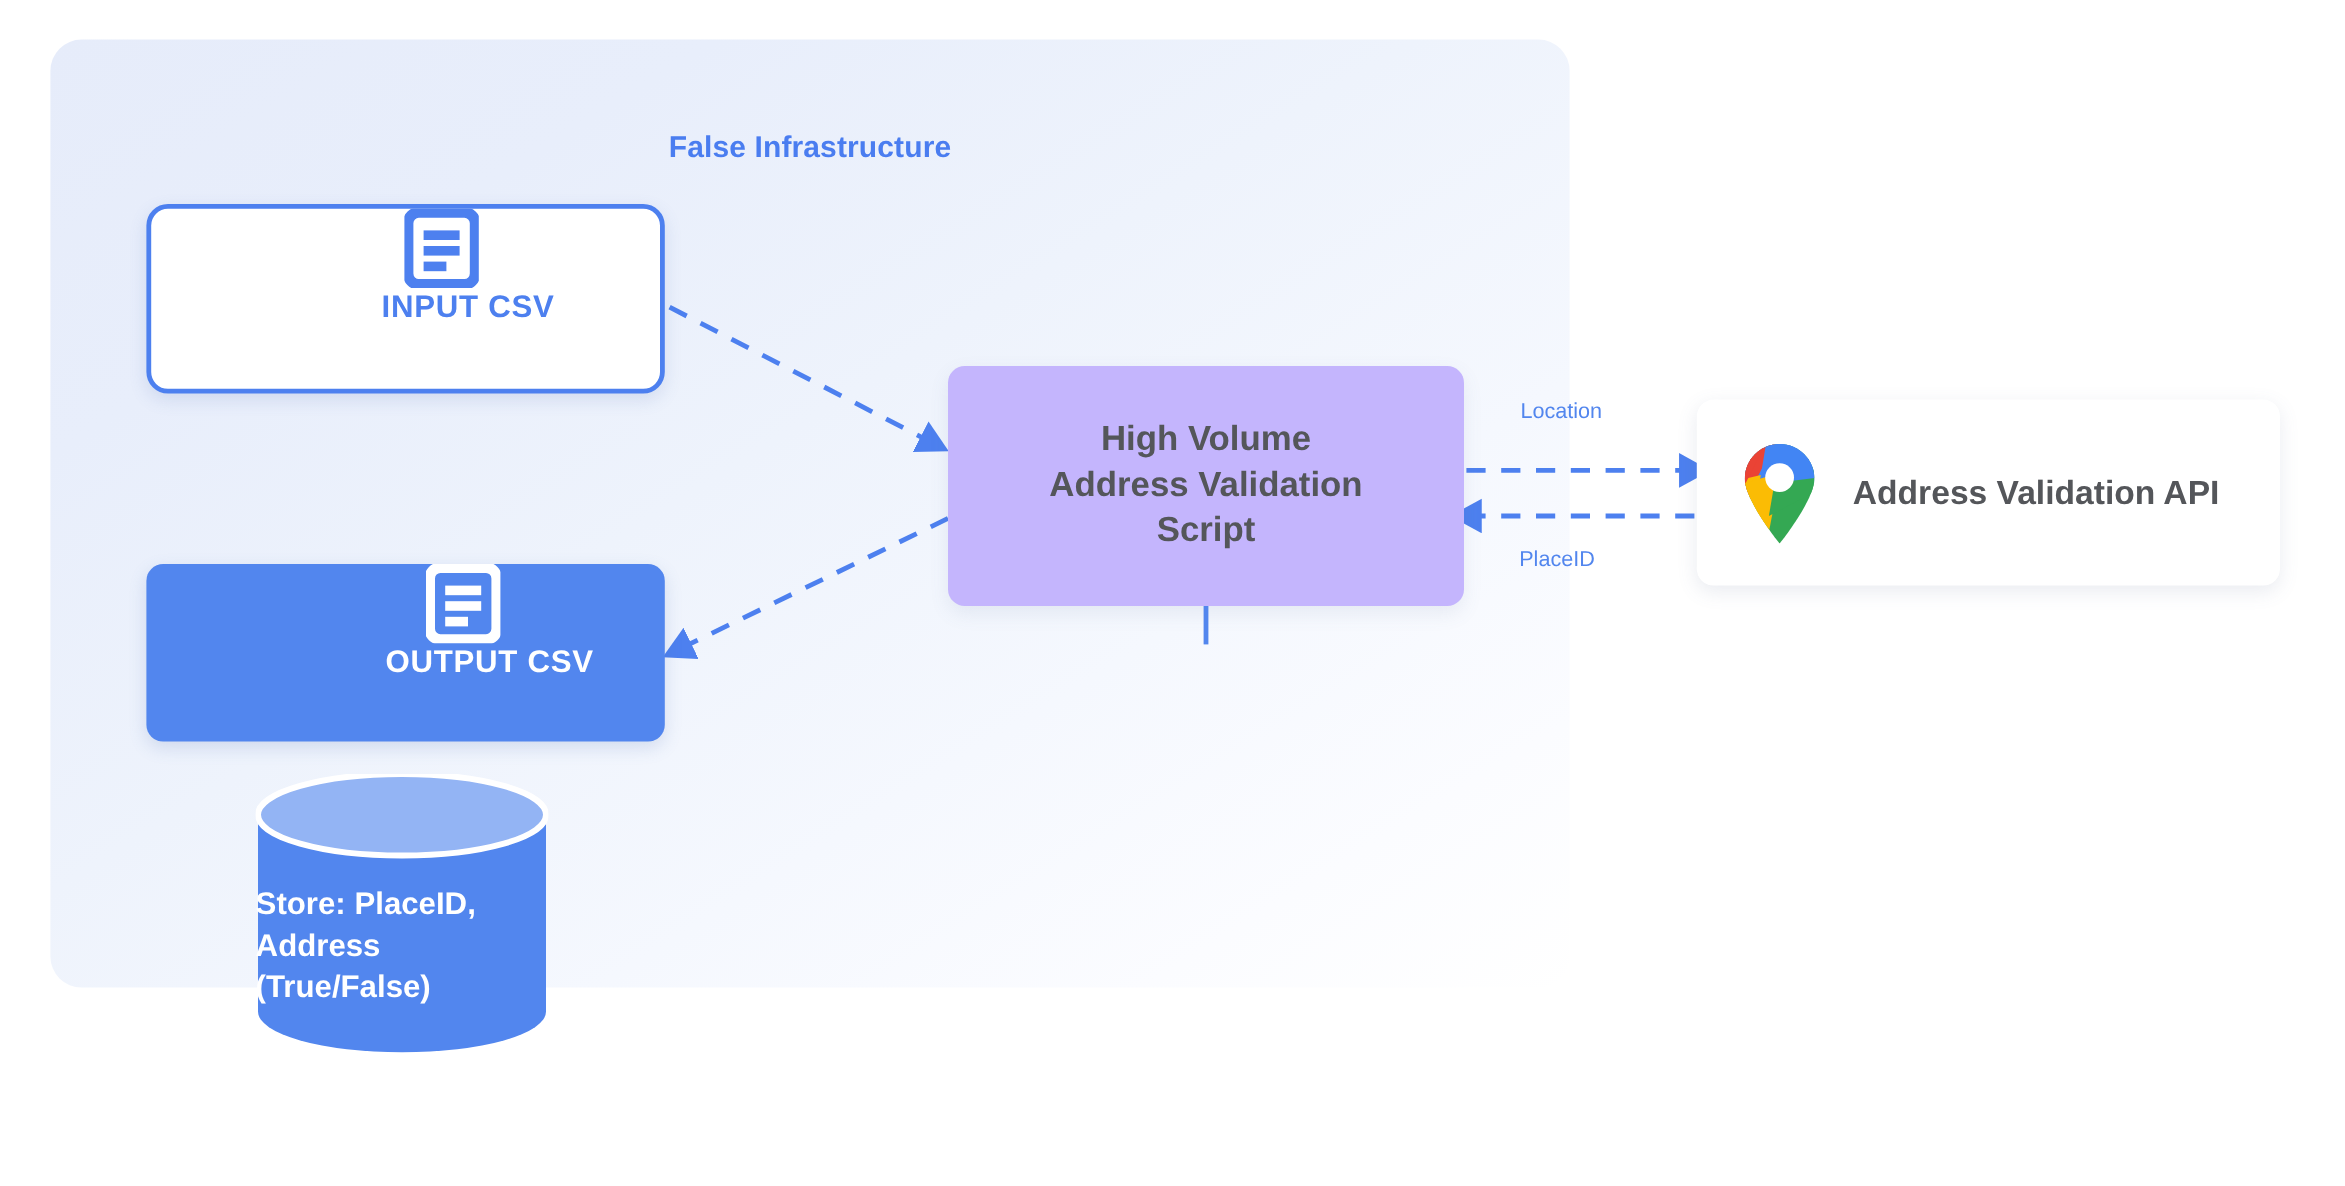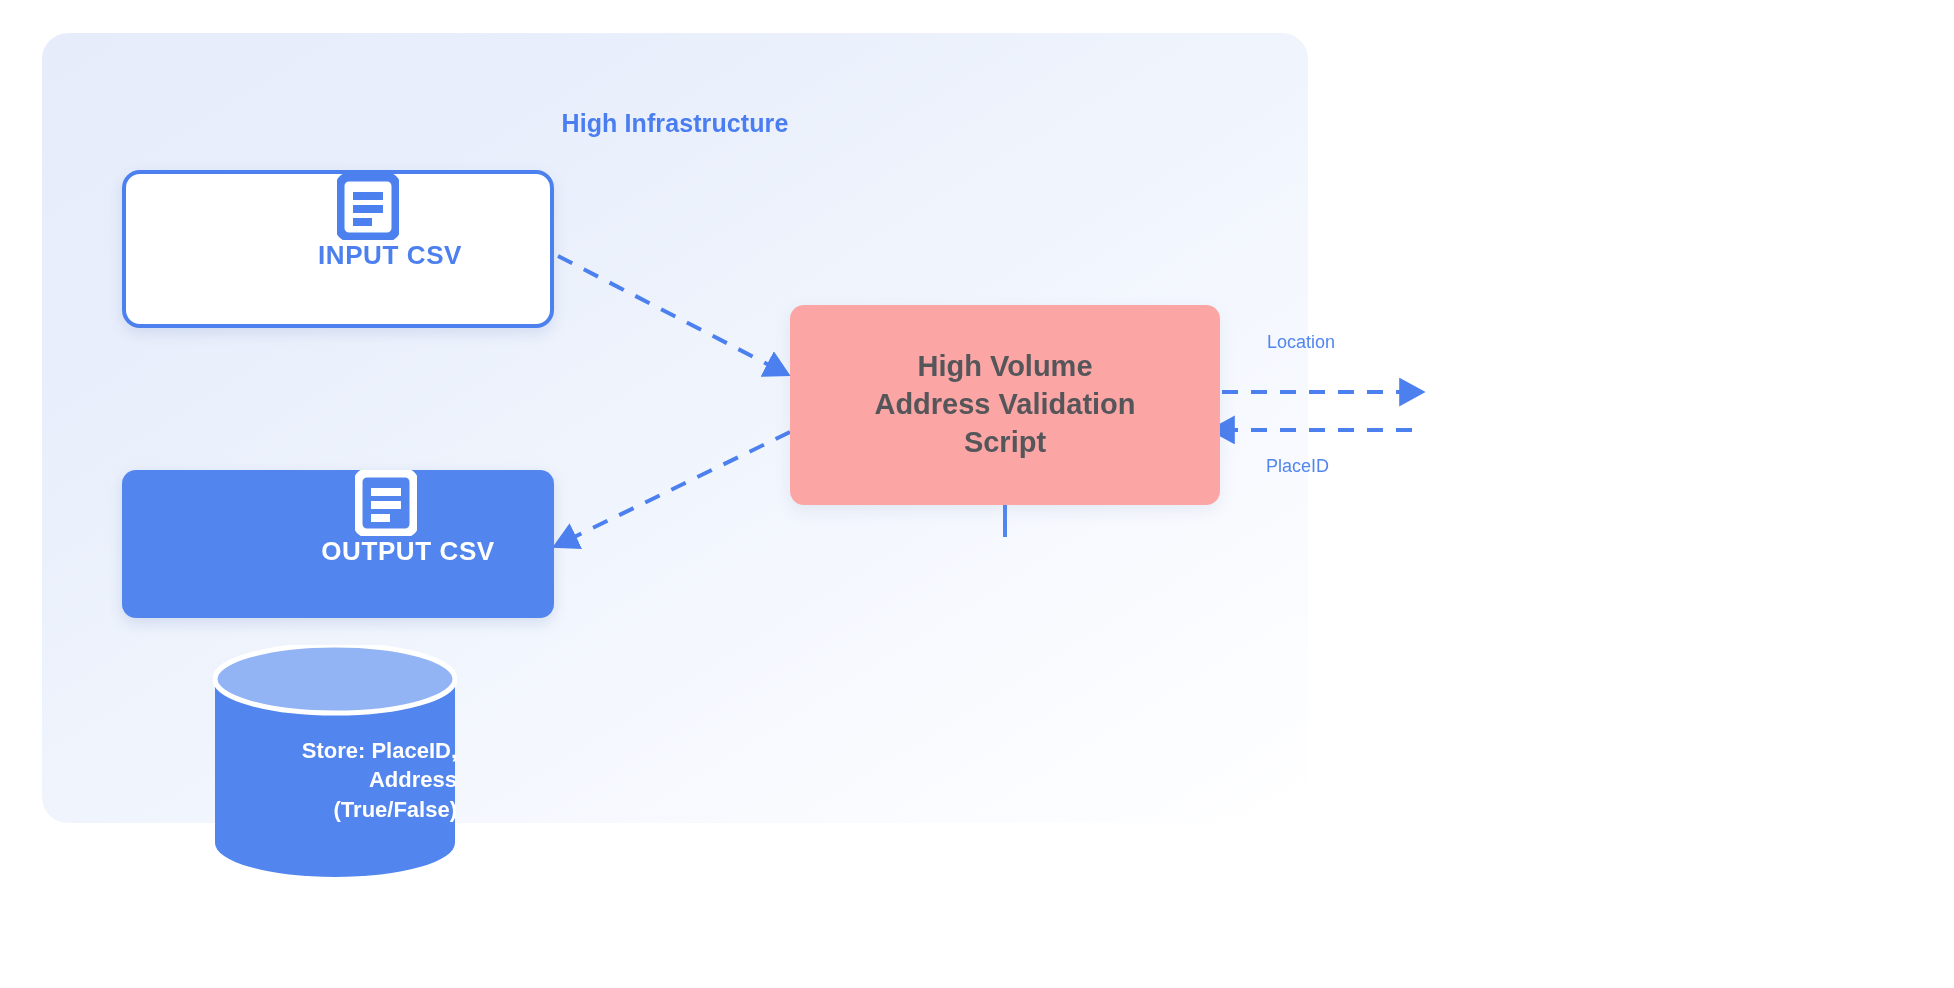--- a/index.html
+++ b/index.html
@@ -100,21 +100,21 @@
   
   .doc-icon { width: 62px; height: 66px; flex: none; }
 
   
   .script-box {
     position: absolute;
     left: 790px;
     top: 305px;
     width: 430px;
     height: 200px;
-    background: #fca5a5;
+    background: #c4b5fd;
     border-radius: 14px;
     box-shadow: 0 6px 16px rgba(90,110,150,0.10);
     display: flex;
     align-items: center;
     justify-content: center;
   }
   .script-box .label {
     color: #54565a;
     font-size: 29px;
     font-weight: 700;
@@ -205,44 +205,44 @@
     left: 213px;
     top: 645px;
     width: 244px;
     height: 232px;
   }
   .db-text {
     position: absolute;
     left: 213px;
     top: 736px;
     width: 244px;
-    text-align: right;
+    text-align: left;
     color: #ffffff;
-    font-size: 22px;
+    font-size: 26px;
     font-weight: 700;
     line-height: 1.33;
     white-space: pre-line;
     pointer-events: none;
   }
 
   
   .arrows {
     position: absolute;
     left: 0; top: 0;
     width: 1954px; height: 988px;
     pointer-events: none;
   }
 </style>
 </head>
 <body>
 
 <div id="stage">
 
   <div class="infra-panel">
-    <div class="infra-title">High Infrastructure</div>
+    <div class="infra-title">False Infrastructure</div>
   </div>
 
   <svg class="arrows" viewBox="0 0 1954 988" xmlns="http://www.w3.org/2000/svg">
     <defs>
       <marker id="arrowR" markerWidth="9" markerHeight="9" refX="2.2" refY="3.6" orient="auto" markerUnits="strokeWidth">
         <path d="M0,0 L0,7.2 L6.6,3.6 z" fill="#4d80ef"></path>
       </marker>
     </defs>
 
     <line x1="558" y1="256" x2="775" y2="368" stroke="#4d80ef" stroke-width="4" stroke-dasharray="16 13" marker-end="url(#arrowR)"></line>
@@ -278,20 +278,41 @@
     <span class="label">High Volume
 Address Validation
 Script</span>
   </div>
   <div class="script-connector"></div>
 
 
   <div class="edge-label label-location">Location</div>
   <div class="edge-label label-placeid">PlaceID</div>
 
+  <div class="api-card">
+    <svg class="gmaps-pin" viewBox="0 0 66 86" xmlns="http://www.w3.org/2000/svg">
+      <defs>
+        <clipPath id="pinClip">
+          <path d="M33 85 C33 85 62 49 62 31 C62 15 49 2 33 2 C17 2 4 15 4 31 C4 49 33 85 33 85 Z"></path>
+        </clipPath>
+      </defs>
+      <g clip-path="url(#pinClip)">
+        <rect x="0" y="0" width="66" height="86" fill="#34a853"></rect>
+        <path d="M0 0 L66 0 L66 34 L0 50 Z" fill="#4285f4"></path>
+        <path d="M0 0 L30 0 L6 46 L0 46 Z" fill="#ea4335"></path>
+        <path d="M0 32 L34 24 L22 86 L0 86 Z" fill="#fbbc04"></path>
+        <path d="M12 34 L66 20 L66 40 L24 62 Z" fill="#34a853"></path>
+        <path d="M0 0 L22 0 L2 40 L0 40 Z" fill="#ea4335"></path>
+        <path d="M22 0 L66 0 L66 30 L16 36 Z" fill="#4285f4"></path>
+        <path d="M0 36 L30 27 L20 86 L0 86 Z" fill="#fbbc04"></path>
+      </g>
+      <circle cx="33" cy="30" r="12" fill="#ffffff"></circle>
+    </svg>
+    <span class="label">Address Validation API</span>
+  </div>
 
   <svg class="db-cyl" viewBox="0 0 244 232" xmlns="http://www.w3.org/2000/svg">
     <path d="M2 34 L2 198 A120 34 0 0 0 242 198 L242 34 Z" fill="#5286ee"></path>
     <ellipse cx="122" cy="34" rx="120" ry="34" fill="#93b4f4"></ellipse>
     <ellipse cx="122" cy="34" rx="120" ry="34" fill="none" stroke="#ffffff" stroke-width="5"></ellipse>
   </svg>
   <div class="db-text">Store: PlaceID,
 Address
 (True/False)</div>
 

